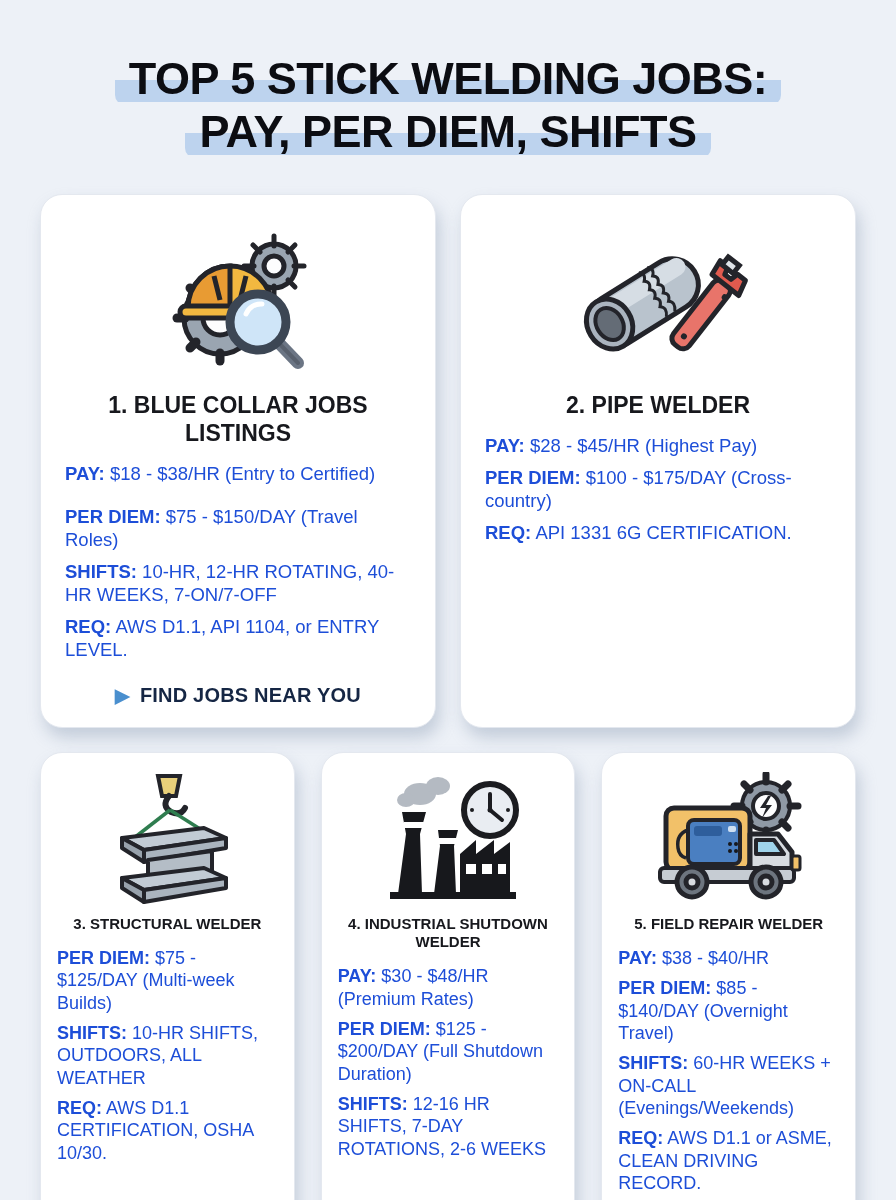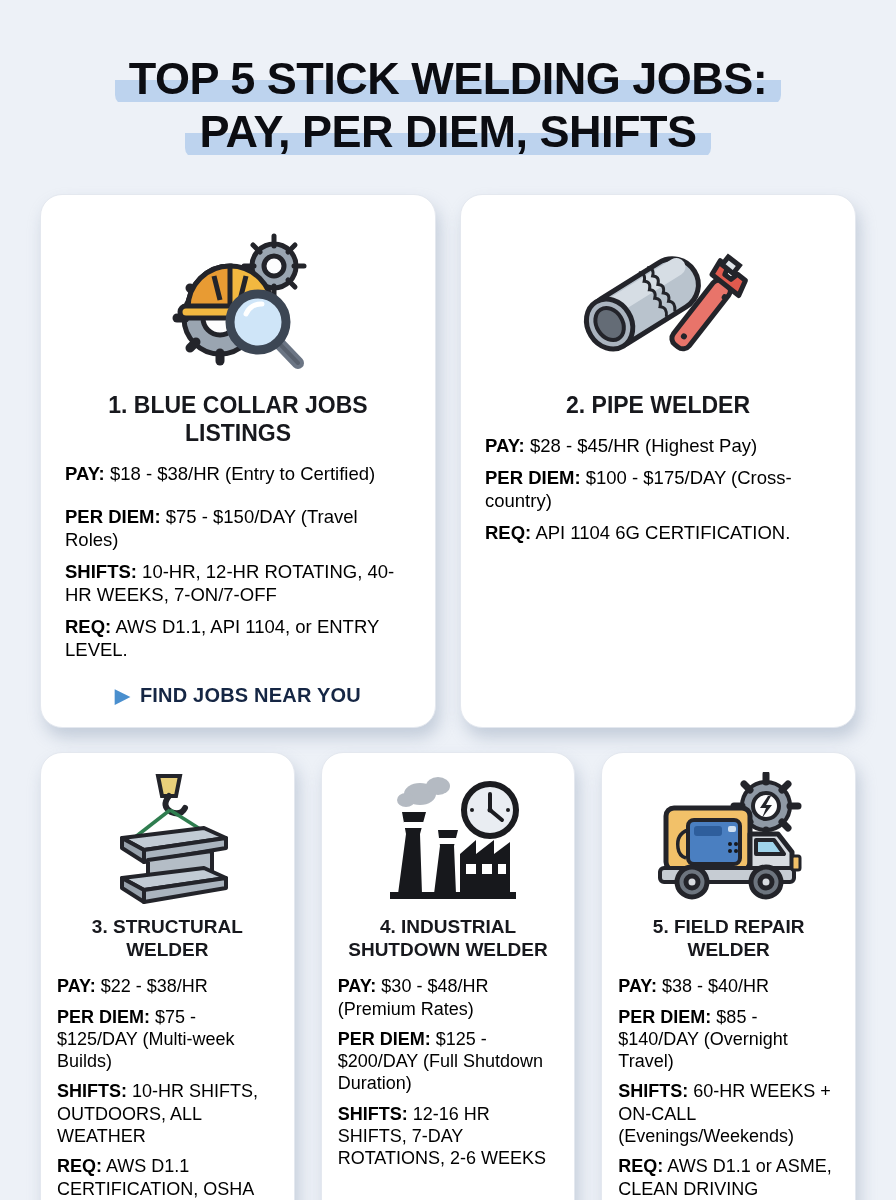--- a/index.html
+++ b/index.html
@@ -37,23 +37,23 @@
   .row-bottom .card { min-height:442px; padding:16px 16px 18px; }
 
   .icon-wrap { display:flex; justify-content:center; align-items:center; height:168px; }
   .row-bottom .icon-wrap { height:138px; }
 
   .card-title {
     text-align:center; font-weight:800; text-transform:uppercase;
     font-size:23px; line-height:1.22; color:#17181d;
     margin:10px auto 16px; max-width:290px;
   }
-  .row-bottom .card-title { font-size:19px; max-width:210px; margin:8px auto 14px; }
-
-  .spec-row { font-size:18.5px; line-height:1.24; margin-bottom:9px; color:#000000; }
+  .row-bottom .card-title { font-size:15px; max-width:210px; margin:8px auto 14px; }
+
+  .spec-row { font-size:18.5px; line-height:1.24; margin-bottom:9px; color:#1d4ed8; }
   .spec-row b { font-weight:800; }
   .row-bottom .spec-row { font-size:18px; margin-bottom:8px; }
   .card-1 .spec-row.first { margin-bottom:20px; }
 
   .cta {
     margin-top:22px; text-align:center;
     font-size:20px; font-weight:800; color:#152644; letter-spacing:0.2px;
     cursor:pointer;
   }
   .cta .arrow { color:#4a8fce; margin-right:10px; font-size:19px; }
@@ -150,21 +150,21 @@
             <circle cx="140" cy="126" r="3" fill="#23242a"></circle>
             <path d="M124 60 h34 l-4 -16 h-10 l-2 8 h-8 l-2 -8 h-10 z" fill="#e05a4e" stroke="#23242a" stroke-width="5" stroke-linejoin="round"></path>
             <path d="M126 36 h14 v10 h-14 z" fill="#dfe3e8" stroke="#23242a" stroke-width="5"></path>
             <circle cx="148" cy="70" r="3" fill="#23242a"></circle>
           </g>
         </svg>
       </div>
       <div class="card-title">2. PIPE WELDER</div>
       <p class="spec-row"><b>PAY:</b> <span>$28 - $45/HR (Highest Pay)</span></p>
       <p class="spec-row"><b>PER DIEM:</b> <span>$100 - $175/DAY (Cross-country)</span></p>
-      <p class="spec-row"><b>REQ:</b> <span>API 1104 6G CERTIFICATION.</span></p>
+      <p class="spec-row"><b>REQ:</b> <span>API 1331 6G CERTIFICATION.</span></p>
     </div>
   </div>
 
   <div class="row-bottom">
 
     <div class="card card-3">
       <div class="icon-wrap">
         <svg width="150" height="132" viewBox="0 0 150 132">
 
           <polygon points="66,4 88,4 84,24 70,24" fill="#e8cf7a" stroke="#23242a" stroke-width="4"></polygon>
@@ -178,21 +178,20 @@
             <polygon points="30,66 30,76 52,90 52,78" fill="#98a2ac"></polygon>
             <polygon points="52,78 134,66 134,76 52,90" fill="#aab4be"></polygon>
             <polygon points="56,88 120,79 120,104 56,114" fill="#b4bdc6"></polygon>
             <polygon points="30,106 112,96 134,106 52,118" fill="#c2cbd4"></polygon>
             <polygon points="30,106 30,116 52,130 52,118" fill="#98a2ac"></polygon>
             <polygon points="52,118 134,106 134,116 52,130" fill="#aab4be"></polygon>
           </g>
         </svg>
       </div>
       <div class="card-title">3. STRUCTURAL WELDER</div>
-      <p class="spec-row"><b>PAY:</b> <span>$22 - $38/HR</span></p>
       <p class="spec-row"><b>PER DIEM:</b> <span>$75 - $125/DAY (Multi-week Builds)</span></p>
       <p class="spec-row"><b>SHIFTS:</b> <span>10-HR SHIFTS, OUTDOORS, ALL WEATHER</span></p>
       <p class="spec-row"><b>REQ:</b> <span>AWS D1.1 CERTIFICATION, OSHA 10/30.</span></p>
     </div>
 
     <div class="card card-4">
       <div class="icon-wrap">
         <svg width="160" height="132" viewBox="0 0 160 132">
 
           <g fill="#b4bac2">

